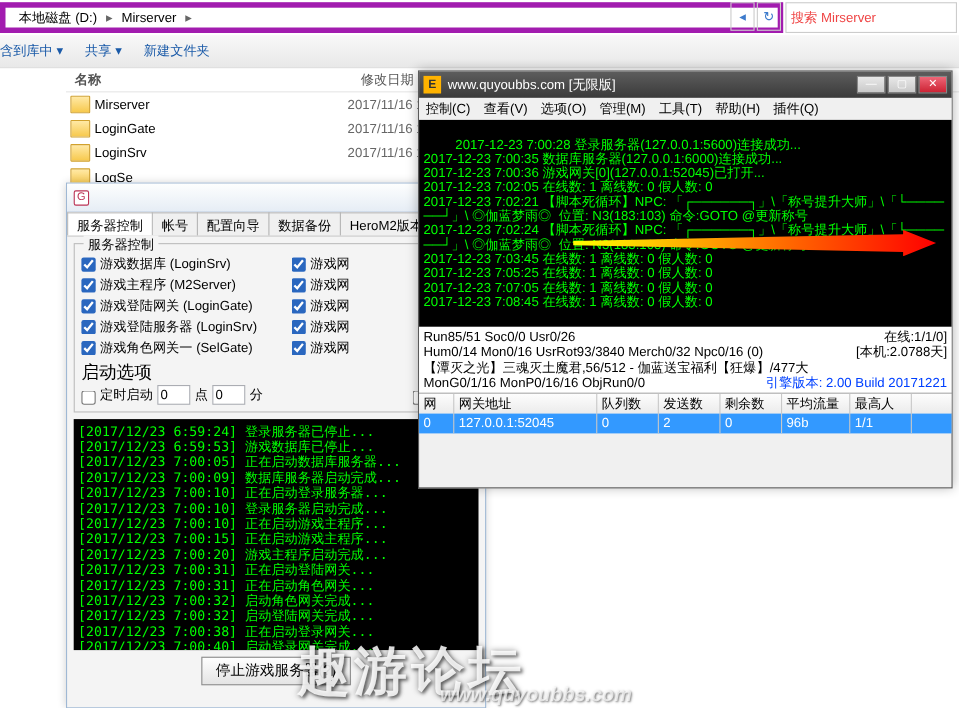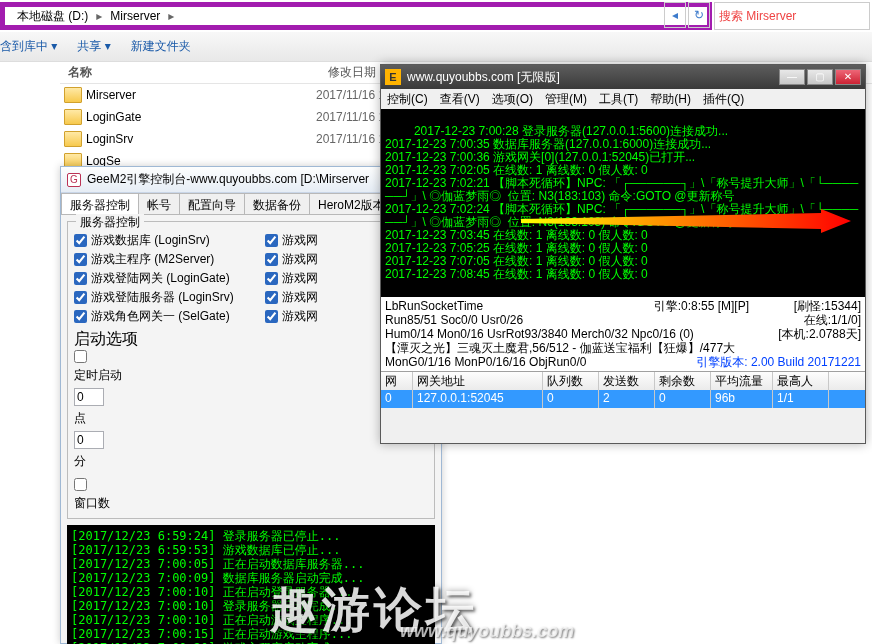--- a/index.html
+++ b/index.html
@@ -34,21 +34,21 @@
 .geem2-title .gico { width: 14px; height: 14px; border: 1px solid #b35; border-radius: 2px; background: #fff; color: #b35; font-size: 10px; line-height: 12px; text-align: center; }
 .geem2-tabs { display: flex; background: #fff; border-bottom: 1px solid #b8b8b8; height: 22px; }
 .geem2-tabs div { padding: 3px 8px; border: 1px solid #b8b8b8; border-bottom: none; margin-right: -1px; background: #f0f0f0; font-size: 12px; }
 .geem2-tabs div.active { background: #fff; position: relative; }
 .geem2-panel { padding: 6px; }
 .geem2-group { border: 1px solid #bcbcbc; padding: 8px 6px 6px; margin-bottom: 6px; position: relative; }
 .geem2-group legend { position: absolute; top: -8px; left: 8px; background: #f4f4f4; padding: 0 4px; font-size: 12px; }
 .chk-row { display: flex; align-items: center; gap: 4px; margin: 2px 0; font-size: 12px; }
 .chk-row input[type=checkbox] { width: 13px; height: 13px; accent-color: #2a67bf; }
 .chk-row .svc { width: 170px; }
-.opts { display: flex; align-items: flex-start; gap: 4px; font-size: 12px; flex-wrap: wrap; flex-direction: column; }
+.opts { display: flex; align-items: flex-end; gap: 4px; font-size: 12px; flex-wrap: wrap; }
 .spin { width: 30px; height: 18px; border: 1px solid #abadb3; background: #fff; display: inline-flex; align-items: center; padding: 0 2px; }
 .geem2-log { height: 210px; background: #000; color: #0f0; font-family: "SimSun", monospace; font-size: 12px; line-height: 14px; padding: 4px; overflow: hidden; white-space: pre; }
 .geem2-btn { display: block; margin: 6px auto; padding: 3px 12px; border: 1px solid #8a8a8a; background: linear-gradient(#fefefe,#e4e4e4); }
 
 
 .eng { position: absolute; top: 64px; left: 380px; width: 486px; height: 380px; background: #f0f0f0; border: 1px solid #5a5a5a; box-shadow: 0 0 10px rgba(0,0,0,.3); }
 .eng-title { height: 24px; background: linear-gradient(#5d5d5d,#3a3a3a); color: #fff; display: flex; align-items: center; padding: 0 4px; gap: 6px; }
 .eng-title .eico { width: 16px; height: 16px; background: #ffb300; color: #333; font-weight: bold; text-align: center; line-height: 16px; font-size: 11px; }
 .eng-btns { margin-left: auto; display: flex; gap: 2px; }
 .eng-btns span { width: 26px; height: 16px; background: linear-gradient(#e8e8e8,#c8c8c8); border: 1px solid #888; text-align: center; line-height: 14px; font-size: 10px; }
@@ -194,21 +194,20 @@
             <span class="dt"></span>
           </div>
         </div>
     </div>
   </div>
 </div>
 
 <div class="geem2">
   <div class="geem2-title">
     <span class="gico">G</span>
-    <span>GeeM2引擎控制台-www.quyoubbs.com [D:\Mirserver</span>
   </div>
   <div class="geem2-tabs">
     <div class="active">服务器控制</div>
     <div>帐号</div>
     <div>配置向导</div>
     <div>数据备份</div>
     <div>HeroM2版本</div>
   </div>
   <div class="geem2-panel">
     <div class="geem2-group">
@@ -316,25 +315,20 @@
           <linearGradient id="g">
             <stop offset="0" stop-color="#ff0"></stop>
             <stop offset="1" stop-color="#f00"></stop>
           </linearGradient>
         </defs>
       <polygon points="0,10 300,4 300,0 330,12 300,24 300,20 0,14" fill="url(#g)"></polygon>
     </svg>
   </div>
   <div class="eng-info">
     <div style="display:flex">
-        <span style="flex:1">LbRunSocketTime</span>
-        <span style="width:140px">引擎:0:8:55 [M][P]</span>
-        <span>[刷怪:15344]</span>
-      </div>
-    <div style="display:flex">
         <span style="flex:1">Run85/51 Soc0/0 Usr0/26</span>
         <span>在线:1/1/0]</span>
       </div>
     <div style="display:flex">
         <span style="flex:1">Hum0/14 Mon0/16 UsrRot93/3840 Merch0/32 Npc0/16 (0)</span>
         <span>[本机:2.0788天]</span>
       </div>
     <div><span>【潭灭之光】三魂灭土魔君,56/512 - 伽蓝送宝福利【狂爆】/477大</span></div>
     <div style="display:flex">
         <span style="flex:1">MonG0/1/16 MonP0/16/16 ObjRun0/0</span>

